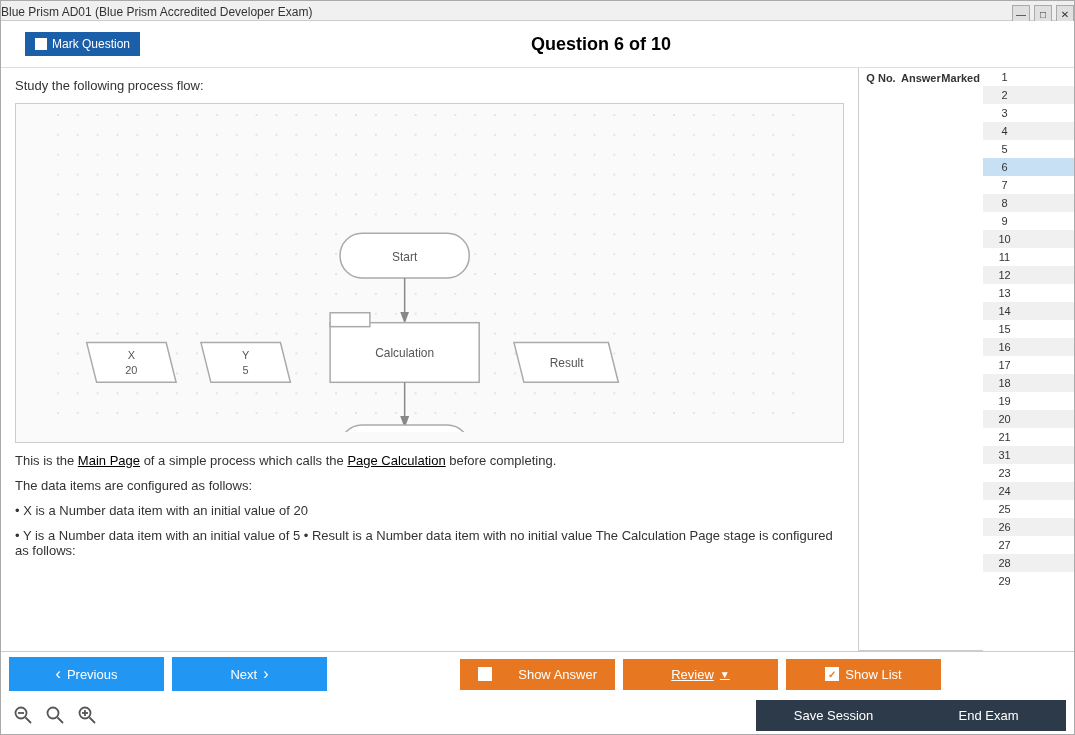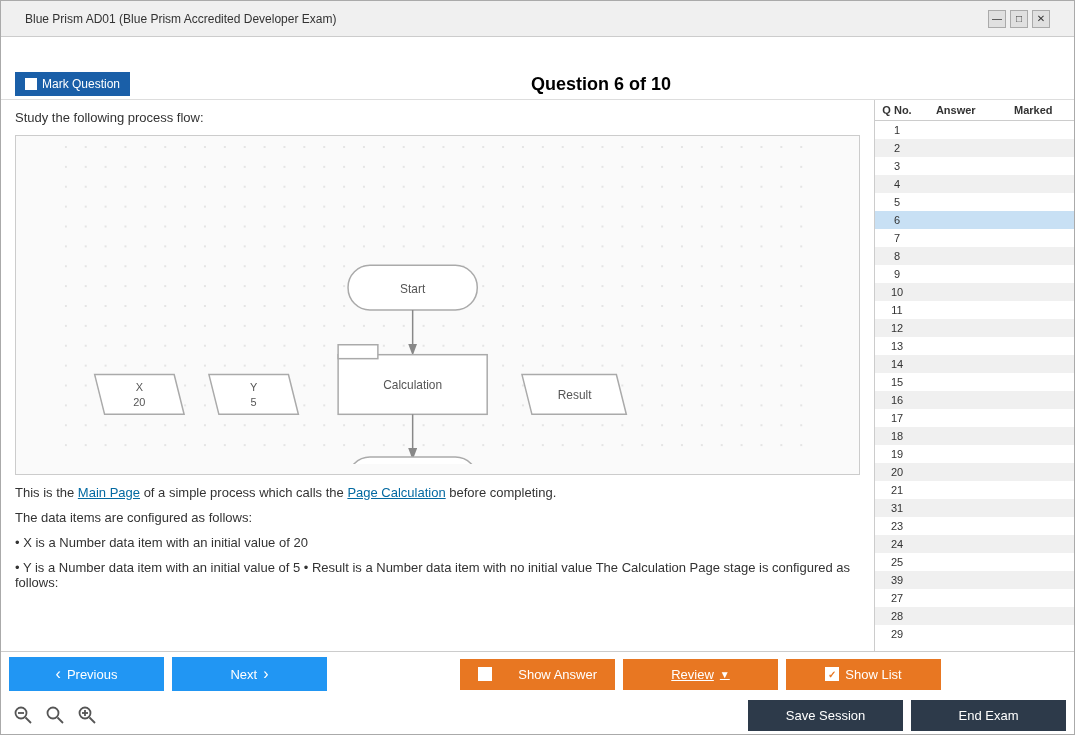--- a/index.html
+++ b/index.html
@@ -1,39 +1,39 @@
 <!DOCTYPE html>
 <html><head>
   <meta charset="utf-8">
   <style>
     * { box-sizing: border-box; margin: 0; padding: 0; }
     body { font-family: 'Segoe UI', Arial, sans-serif; font-size: 13px; background: #f0f0f0; width: 1075px; height: 735px; overflow: hidden; }
 
     .window { width: 1075px; height: 735px; background: #fff; border: 1px solid #aaa; display: flex; flex-direction: column; }
 
-    .title-bar { background: #f0f0f0; border-bottom: 1px solid #ccc; padding: 4px 24px; display: flex; align-items: center; justify-content: space-between; height: 36px; }
+    .title-bar { background: #f0f0f0; border-bottom: 1px solid #ccc; padding: 4px 0; display: flex; justify-content: space-between; height: 20px; }
     .title-bar-text { font-size: 12px; color: #333; }
     .title-bar-controls { display: flex; gap: 4px; }
     .title-btn { width: 18px; height: 18px; border: 1px solid #aaa; background: #e0e0e0; cursor: pointer; display: flex; align-items: center; justify-content: center; font-size: 10px; color: #333; }
 
-    .toolbar { background: #fff; border-bottom: 1px solid #ddd; padding: 6px 14px; display: flex; align-items: center; gap: 12px; height: 31px; margin-top: 32px; }
+    .toolbar { background: #fff; border-bottom: 1px solid #ddd; padding: 6px 24px; display: flex; align-items: center; gap: 12px; height: 47px; }
     .mark-question-btn { background: #1a5fa8; color: #fff; border: none; padding: 5px 10px; font-size: 12px; cursor: pointer; display: flex; align-items: center; gap: 5px; }
     .mark-question-btn .checkbox-icon { width: 12px; height: 12px; border: 2px solid #fff; background: #fff; display: flex; align-items: center; justify-content: center; }
     .question-title { flex: 1; text-align: center; font-size: 18px; font-weight: bold; color: #000; }
 
     .main-content { display: flex; flex: 1; overflow: hidden; }
 
     .content-area { flex: 1; padding: 10px 14px; overflow-y: auto; position: relative; }
 
     .question-text { font-size: 13px; color: #333; margin-bottom: 10px; }
-    .highlight-link { color: #0369a1; text-decoration: underline; }
+    .highlight-link { color: #000000; text-decoration: underline; }
 
     .flowchart-container { border: 1px solid #ccc; background: #fafafa; margin: 6px 0 10px 0; padding: 10px; height: 340px; position: relative; }
 
-    .sidebar { width: 200px; border-left: 1px solid #ccc; background: #fff; display: flex; flex-direction: column; }
+    .sidebar { width: 216px; border-left: 1px solid #ccc; background: #fff; display: flex; flex-direction: row; }
     .sidebar-header { display: grid; grid-template-columns: 40px 1fr 1fr; background: #fff; border-bottom: 1px solid #ccc; padding: 4px 2px; font-size: 11px; font-weight: bold; color: #333; }
     .sidebar-header span { text-align: center; }
     .sidebar-list { flex: 1; overflow-y: scroll; }
     .sidebar-row { display: grid; grid-template-columns: 40px 1fr 1fr; padding: 2px 2px; font-size: 11px; color: #333; min-height: 18px; }
     .sidebar-row:nth-child(even) { background: #f0f0f0; }
     .sidebar-row.highlighted { background: #c8e0f4; }
     .sidebar-row span { text-align: center; padding: 1px; }
 
     .bottom-bar { background: #fff; border-top: 1px solid #ccc; }
     .bottom-bar-row1 { display: flex; align-items: center; padding: 5px 8px; gap: 8px; height: 44px; }
@@ -49,21 +49,21 @@
 
     .zoom-controls { display: flex; align-items: center; gap: 4px; }
     .zoom-btn { background: none; border: none; cursor: pointer; font-size: 18px; color: #555; width: 28px; height: 28px; display: flex; align-items: center; justify-content: center; }
 
     .chevron { font-size: 16px; }
     .btn-checkbox { width: 14px; height: 14px; border: 2px solid #fff; background: #fff; display: inline-flex; align-items: center; justify-content: center; color: #e87722; font-size: 10px; font-weight: bold; }
 
     
     .flowchart-svg { width: 100%; height: 100%; }
 
-    .bottom-right-group { display: flex; gap: 8px; margin-left: auto; }
+    .bottom-right-group { display: flex; gap: 0; margin-left: auto; }
     .bottom-left-group { display: flex; gap: 8px; }
     .bottom-center-group { display: flex; gap: 8px; margin: 0 auto; }
   </style>
 </head>
 <body>
 
 <div class="window">
 
   <div class="title-bar">
     <span class="title-bar-text">Blue Prism AD01 (Blue Prism Accredited Developer Exam)</span>
@@ -263,21 +263,21 @@
             <span>24</span>
             <span></span>
             <span></span>
           </div>
           <div class="sidebar-row">
             <span>25</span>
             <span></span>
             <span></span>
           </div>
           <div class="sidebar-row">
-            <span>39</span>
+            <span>26</span>
             <span></span>
             <span></span>
           </div>
           <div class="sidebar-row">
             <span>27</span>
             <span></span>
             <span></span>
           </div>
           <div class="sidebar-row">
             <span>28</span>

